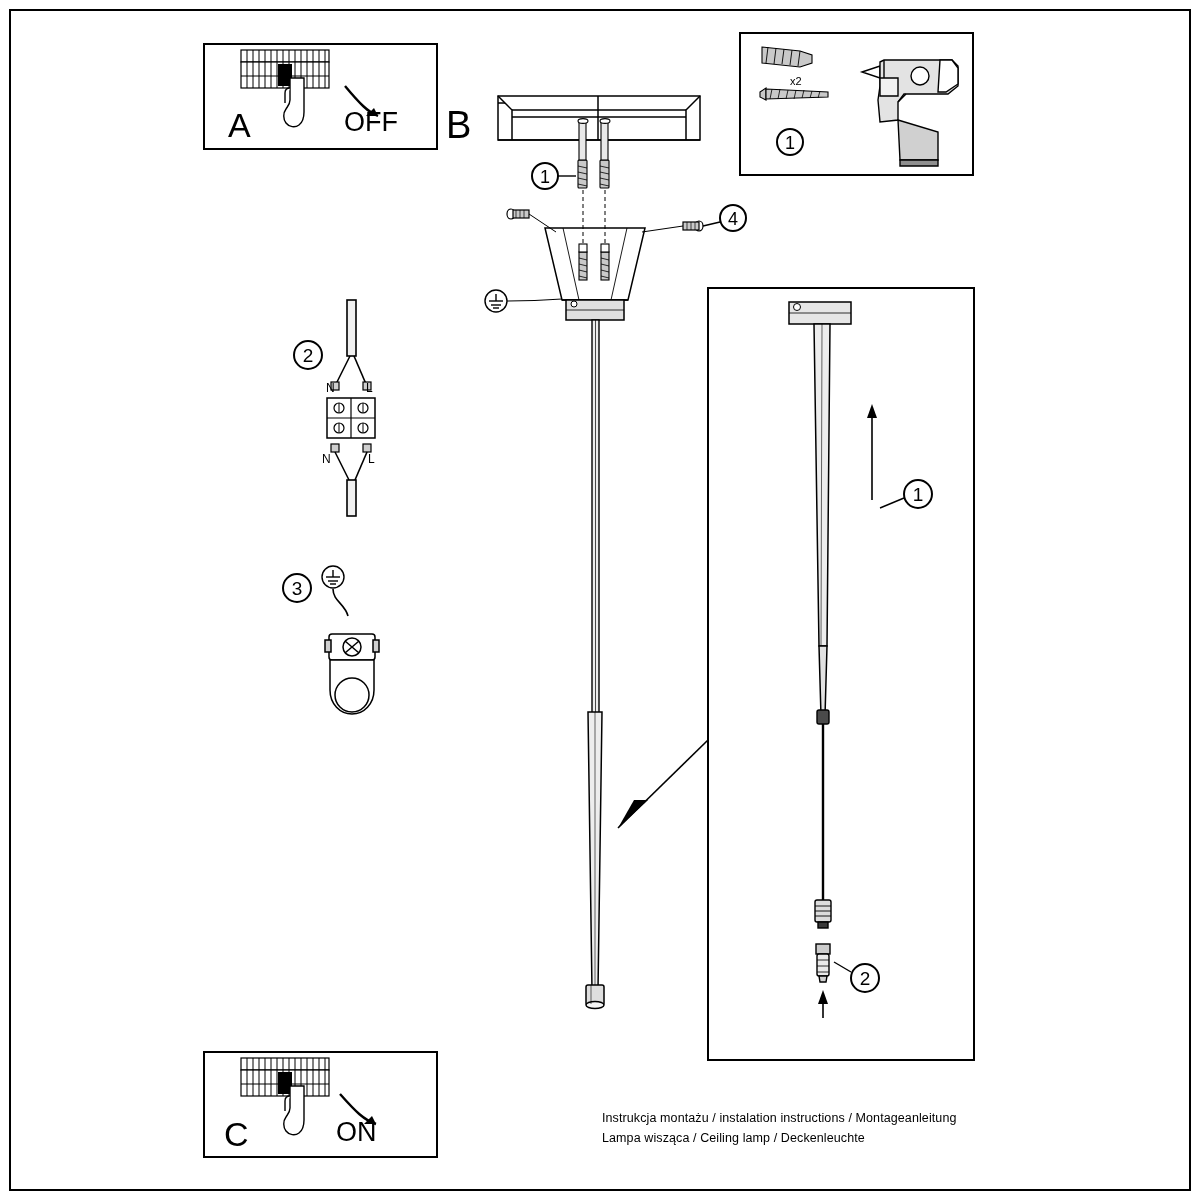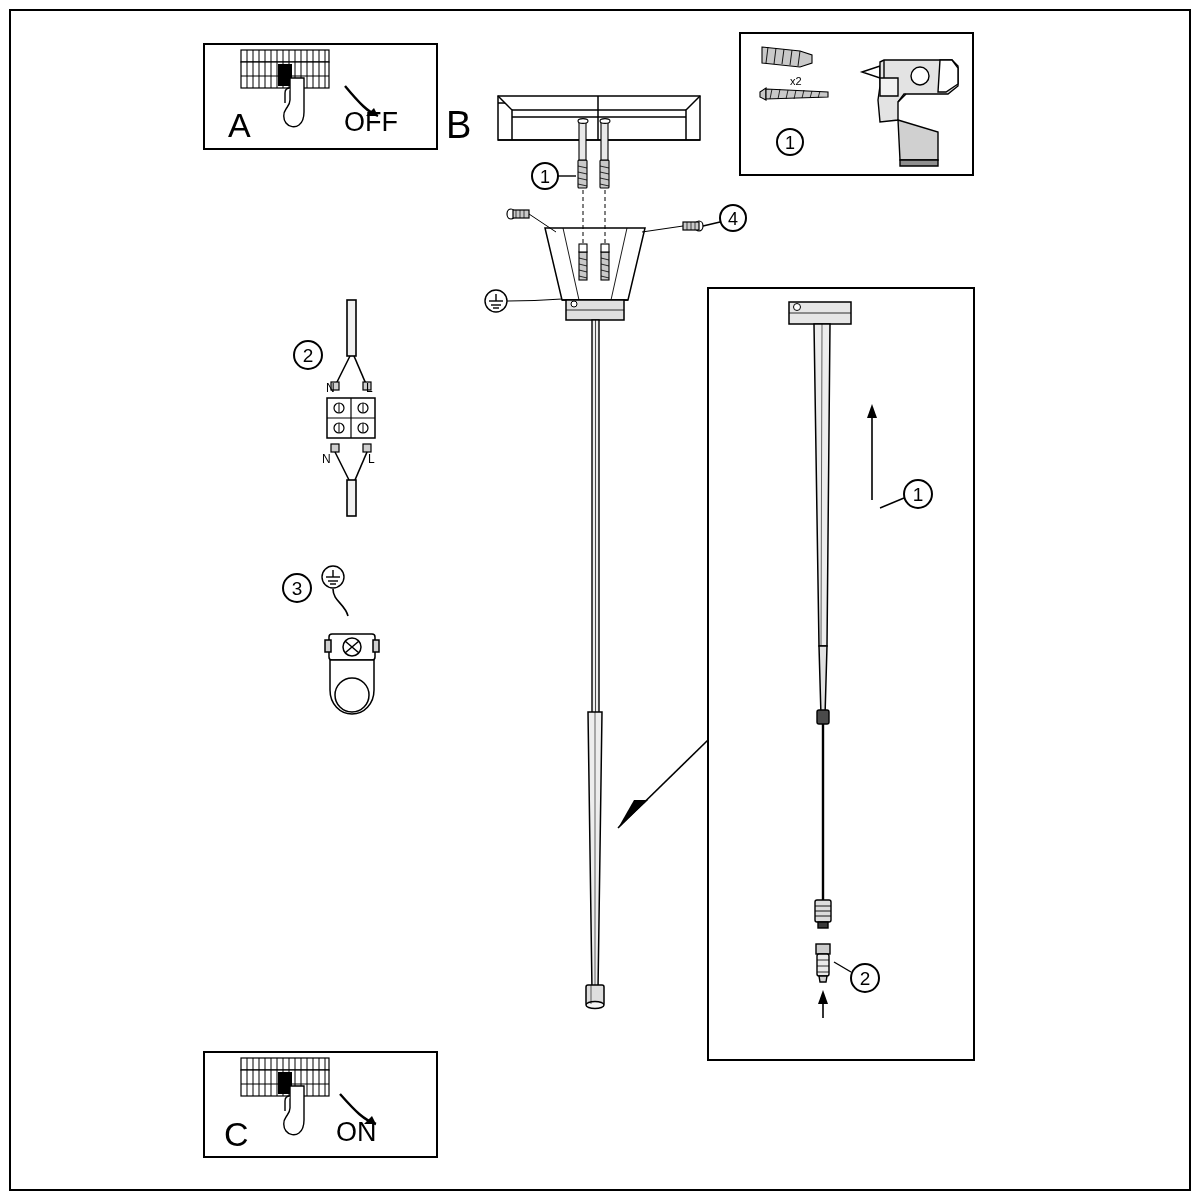--- a/index.html
+++ b/index.html
@@ -442,13 +442,15 @@
       <path d="M340 1094 C356 1112 364 1120 376 1124"></path>
       <polygon points="376,1124 364,1124 372,1116" fill="#000000" stroke="none"></polygon>
     </g>
     <text x="224" y="1146" font-size="34" font-family="Liberation Sans, sans-serif">C</text>
     <text x="336" y="1141" font-size="27" font-family="Liberation Sans, sans-serif">ON</text>
   </g>
 
 </svg>
 
 <div class="footer-text">
+  <div>Instrukcja montażu / instalation instructions / Montageanleitung</div>
+  <div>Lampa wisząca / Ceiling lamp / Deckenleuchte</div>
 </div>
 
 </body></html>

